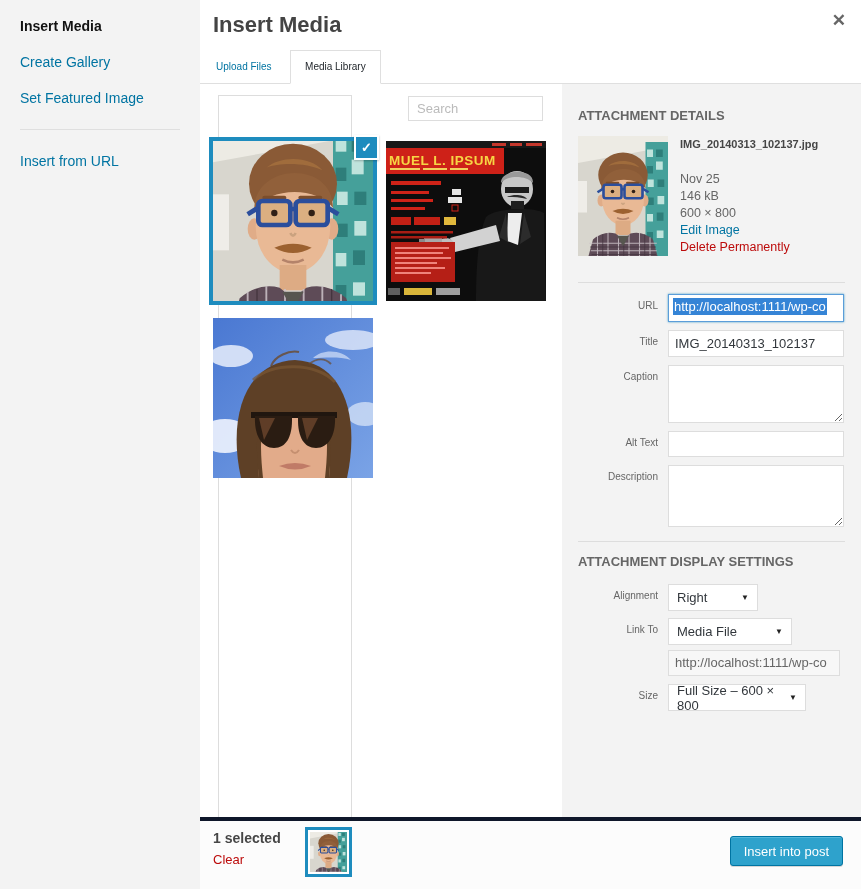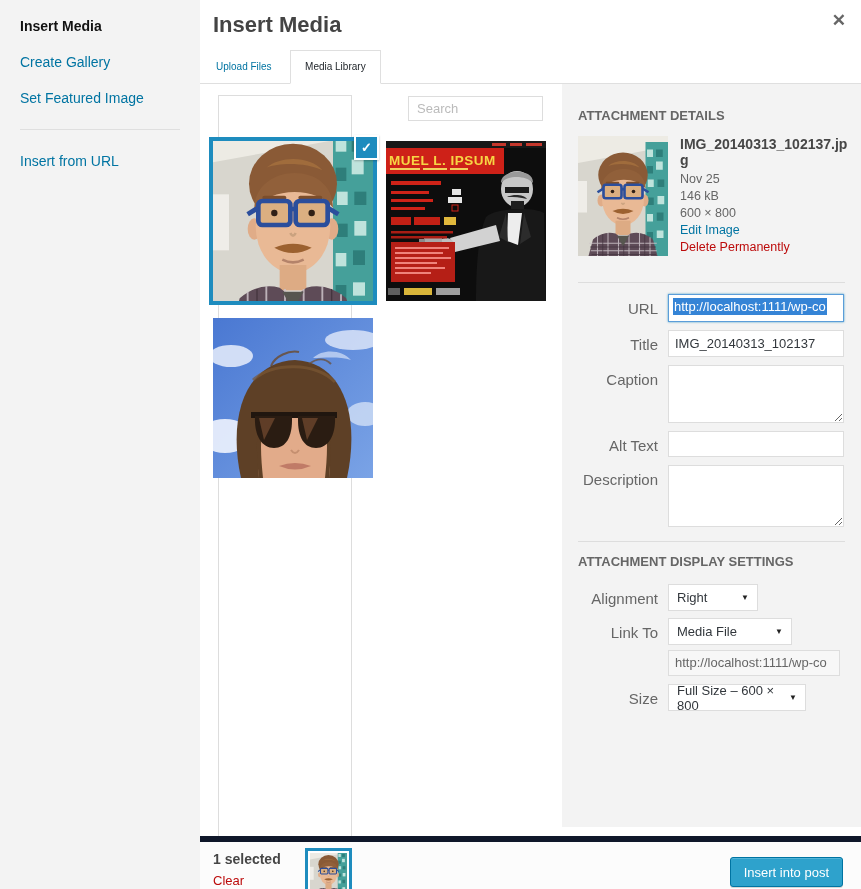--- a/index.html
+++ b/index.html
@@ -57,29 +57,29 @@
 
   
   .side { position:absolute; left:362px; top:0; width:299px; height:743px; background:#f3f3f3;
     font-size:13px; color:#666; }
   .side-heading { position:absolute; left:16px; font-size:13px; font-weight:bold; color:#666; }
   .h-details { top:24px; }
   .h-display { top:470px; }
   .det-thumb { position:absolute; left:16px; top:52px; width:90px; height:120px; }
   .det-thumb svg { display:block; width:90px; height:120px; }
   .det-info { position:absolute; left:118px; top:52px; width:168px; line-height:17px; font-size:12.5px; }
-  .det-filename { font-size:14px; font-weight:bold; color:#464646; line-height:16px; margin-bottom:3px;
+  .det-filename { font-size:11px; font-weight:bold; color:#464646; line-height:16px; margin-bottom:19px;
     word-wrap:break-word; }
   .det-link-edit { color:#0074a2; cursor:pointer; }
   .det-link-del { color:#bc0b0b; cursor:pointer; }
   .side-sep { position:absolute; left:16px; width:267px; border-top:1px solid #ddd; height:0; }
   .sep-1 { top:198px; } .sep-2 { top:457px; }
 
   .f-row { position:absolute; left:0; width:299px; }
-  .f-label { position:absolute; left:0; top:6px; width:96px; text-align:right; color:#666; font-size:15px; }
+  .f-label { position:absolute; left:0; top:6px; width:96px; text-align:right; color:#666; font-size:10px; }
   .row-url { top:210px; } .row-title { top:246px; } .row-caption { top:281px; }
   .row-alt { top:347px; } .row-desc { top:381px; }
   .row-align { top:500px; } .row-linkto { top:534px; } .row-linkurl { top:566px; } .row-size { top:600px; }
 
   .url-box { position:absolute; left:106px; top:0; width:176px; height:28px; background:#fff;
     border:1px solid #5b9dd9; box-shadow:0 0 2px rgba(30,140,190,.8); padding:4px 1px 4px 4px;
     overflow:hidden; white-space:nowrap; cursor:text; }
   .url-box .sel-text { background:#3584d6; color:#fff; font-size:13px; padding:1px 1px; }
   .txt-input { position:absolute; left:106px; top:0; width:176px; height:27px; border:1px solid #ddd;
     background:#fff; padding:0 6px; font-size:13px; color:#32373c; font-family:"Liberation Sans",sans-serif; }
@@ -87,22 +87,22 @@
     padding:3px 6px; font-size:13px; color:#32373c; font-family:"Liberation Sans",sans-serif; resize:both; }
   .ta-caption { height:58px; } .ta-desc { height:62px; }
   .alt-input { height:26px; }
   .mini-sel { position:absolute; left:106px; top:0; height:27px; }
   .w-align { width:90px; } .w-linkto { width:124px; } .w-size { width:138px; }
   .linkurl-box { position:absolute; left:106px; top:0; width:172px; height:26px; background:#f7f7f7;
     border:1px solid #ddd; color:#666; font-size:13px; line-height:24px; padding:0 6px;
     overflow:hidden; white-space:nowrap; cursor:text; }
 
   
-  .footer { position:absolute; left:200px; bottom:0; width:661px; height:53px; background:#fcfcfc;
-    border-top:6px solid #0f172a; }
+  .footer { position:absolute; left:200px; bottom:0; width:661px; height:72px; background:#fcfcfc;
+    border-top:4px solid #0f172a; }
   .sel-count { position:absolute; left:13px; top:9px; font-size:14px; font-weight:bold; color:#464646; }
   .clear-link { position:absolute; left:13px; top:31px; font-size:13px; color:#bc0b0b; cursor:pointer; }
   .footer-thumb { position:absolute; left:105px; top:6px; width:47px; height:50px;
     border:3px solid #1e8cbe; background:#fff; padding:2px; cursor:pointer; }
   .footer-thumb svg { display:block; width:37px; height:40px; }
   .insert-btn { position:absolute; right:18px; top:15px; height:30px; padding:0 13px;
     background:#2ea2cc; border:1px solid #0074a2; border-radius:3px; color:#fff; font-size:13px;
     cursor:pointer; font-family:"Liberation Sans",sans-serif;
     box-shadow:inset 0 1px 0 rgba(120,200,230,.5), 0 1px 0 rgba(0,0,0,.15); }
 

